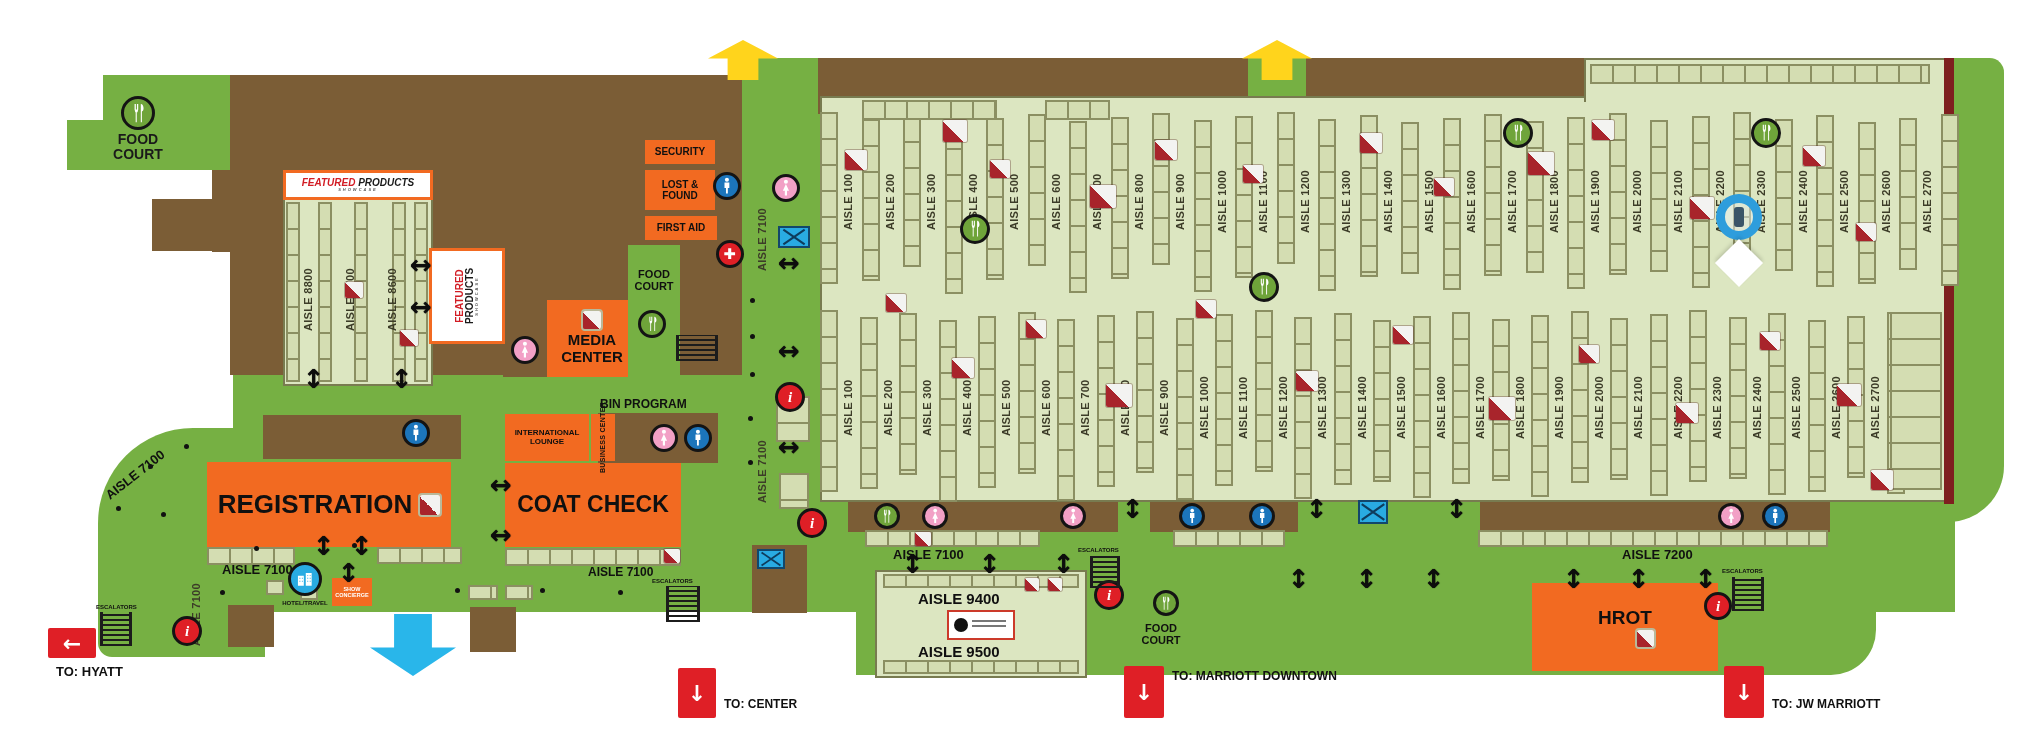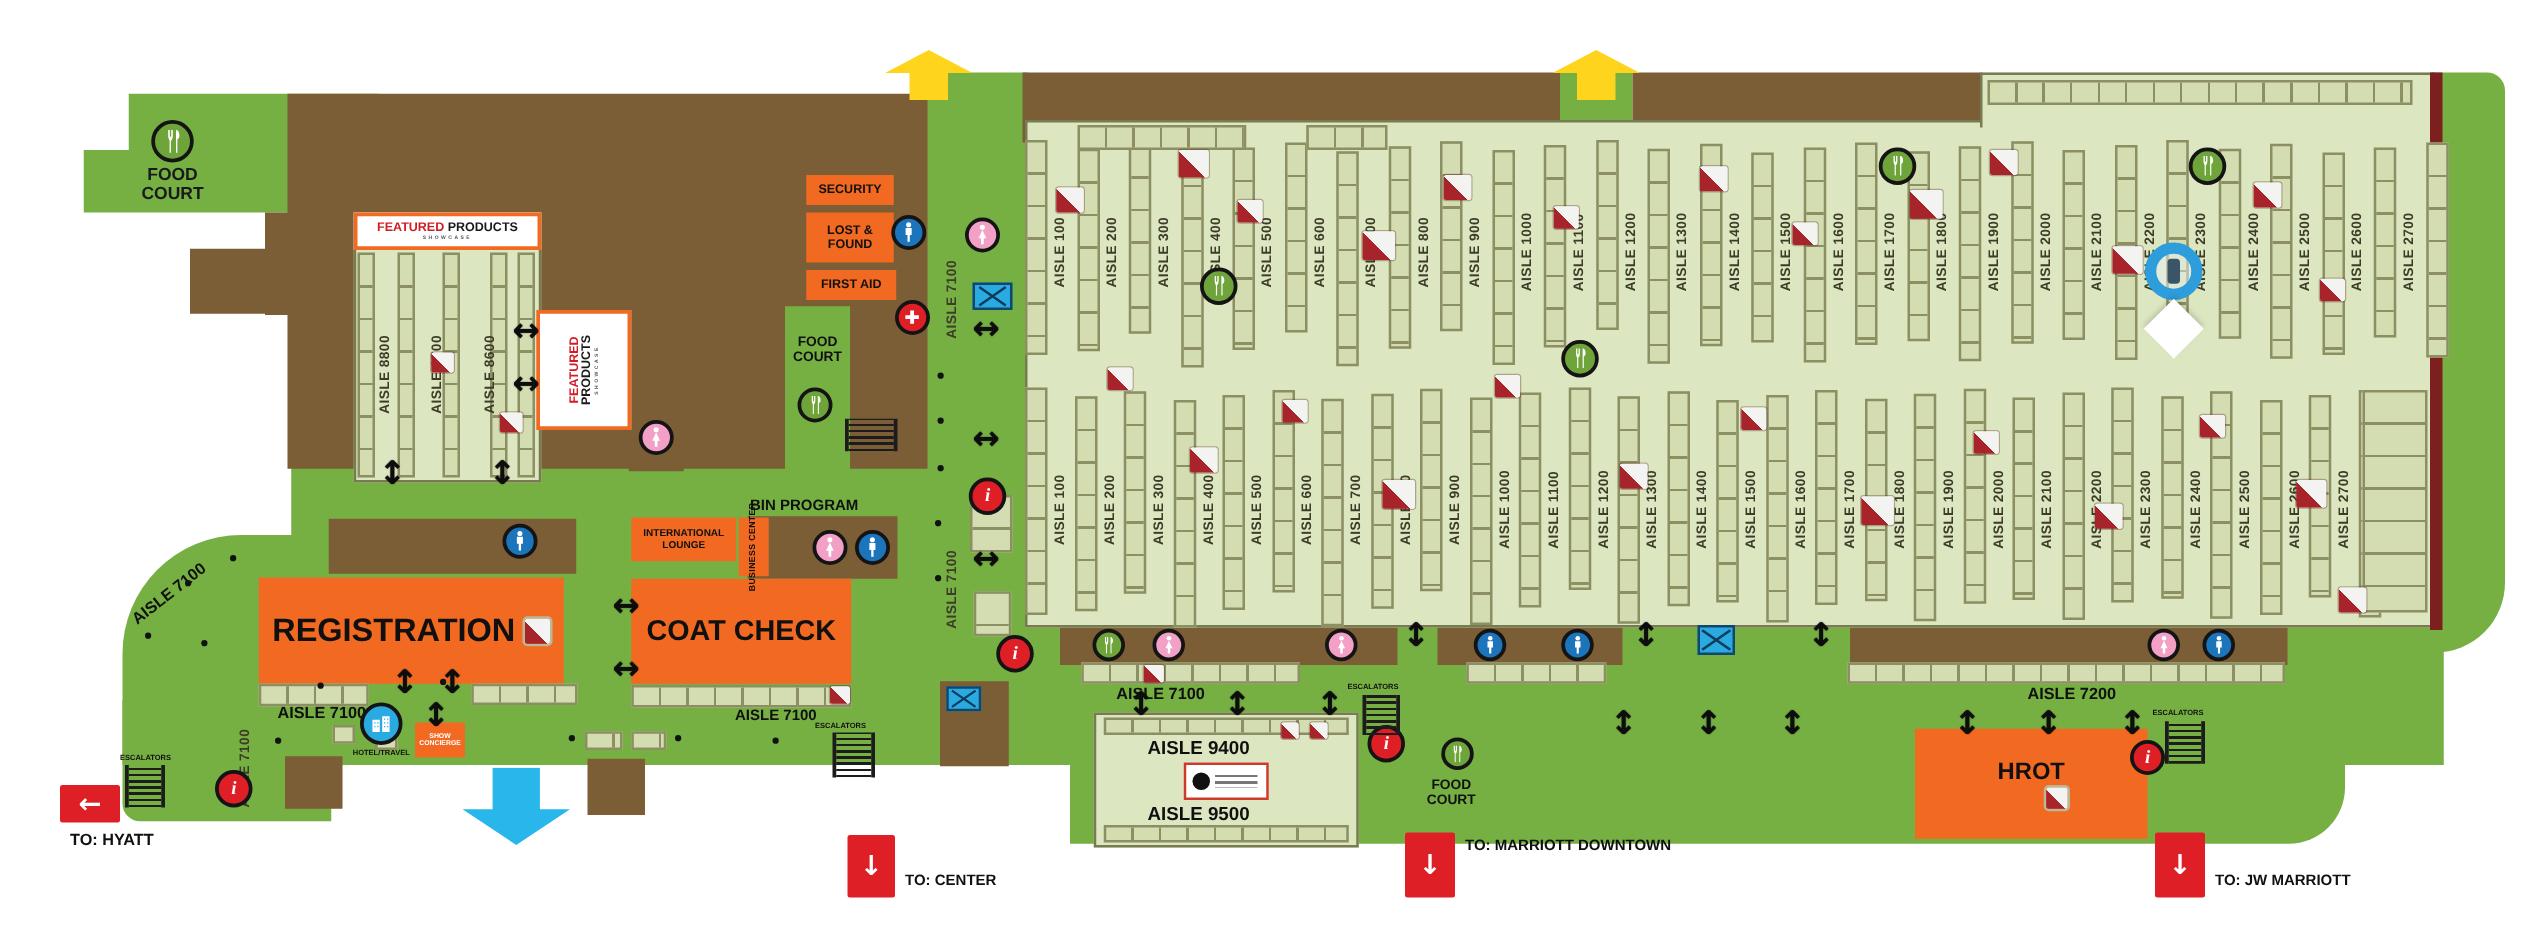--- a/index.html
+++ b/index.html
@@ -97,49 +97,53 @@
 
   <div class="abs obox" style="left:645px;top:140px;width:70px;height:24px;font-size:10px;">
     <span>SECURITY</span>
     </div>
   <div class="abs obox" style="left:645px;top:170px;width:70px;height:40px;font-size:10px;">
     <span class="wrap" style="width:50px;">LOST &amp; FOUND</span>
     </div>
   <div class="abs obox" style="left:645px;top:216px;width:72px;height:24px;font-size:10px;">
     <span>FIRST AID</span>
     </div>
+  <div class="abs obox" style="left:547px;top:300px;width:90px;height:77px;font-size:15px;gap:3px;">
+    <span class="curl" style="position:static;width:18px;height:18px;box-shadow:0 0 0 2px #b9b99a;"></span>
+    <span class="wrap" style="width:80px;">MEDIA CENTER</span>
+    </div>
   <div class="abs obox" style="left:505px;top:463px;width:176px;height:84px;font-size:23px;">
     <span>COAT CHECK</span>
     </div>
   <div class="abs obox" style="left:207px;top:462px;width:244px;height:85px;font-size:26px;flex-direction:row;gap:8px;">
     <span>REGISTRATION</span>
     <span class="curl" style="position:static;width:20px;height:20px;box-shadow:0 0 0 2px #b9b99a;"></span>
     </div>
-  <div class="abs obox" style="left:505px;top:414px;width:84px;height:35px;font-size:8px;">
+  <div class="abs obox" style="left:505px;top:414px;width:84px;height:47px;font-size:8px;">
     <span class="wrap" style="width:70px;">INTERNATIONAL LOUNGE</span>
     </div>
   <div class="abs obox" style="left:591px;top:414px;width:24px;height:47px;">
     <span class="vlabel" style="font-size:7px;color:#101010;">BUSINESS CENTER</span>
     </div>
   <div class="abs obox" style="left:332px;top:578px;width:40px;height:28px;font-size:5.5px;color:#fff;">
     <span class="wrap" style="width:34px;">SHOW CONCIERGE</span>
     </div>
   <div class="abs obox" style="left:1532px;top:583px;width:186px;height:88px;font-size:19px;gap:2px;">
     <span>HROT</span>
     <span class="curl" style="position:static;width:17px;height:17px;box-shadow:0 0 0 2px #b9b99a;margin-left:40px;"></span>
     </div>
 
   <div class="lbl wrap" style="left:98px;top:132px;width:80px;font-size:14px;color:#1a1a1a;">FOOD COURT</div>
   <div class="abs g" style="left:628px;top:245px;width:52px;height:134px;"></div>
   <div class="lbl wrap" style="left:630px;top:268px;width:48px;font-size:11px;">FOOD COURT</div>
   <div class="lbl wrap" style="left:1130px;top:622px;width:62px;font-size:11px;">FOOD COURT</div>
 
   <div class="lbl" style="left:600px;top:398px;font-size:12px;">BIN PROGRAM</div>
 
-  <div class="banner" style="left:283px;top:170px;width:150px;height:30px;">
+  <div class="banner" style="left:283px;top:170px;width:150px;height:30px;font-style:italic;">
     <div class="bline" style="font-size:10px;">
       <span class="f1">FEATURED</span>
       <span class="f2">PRODUCTS</span>
       <span class="f3">SHOWCASE</span>
     </div>
     </div>
   <div class="banner" style="left:429px;top:248px;width:76px;height:96px;">
     <div class="bline" style="font-size:10px;transform:rotate(-90deg);">
       <span class="f1">FEATURED</span>
       <span class="f2">PRODUCTS</span>

